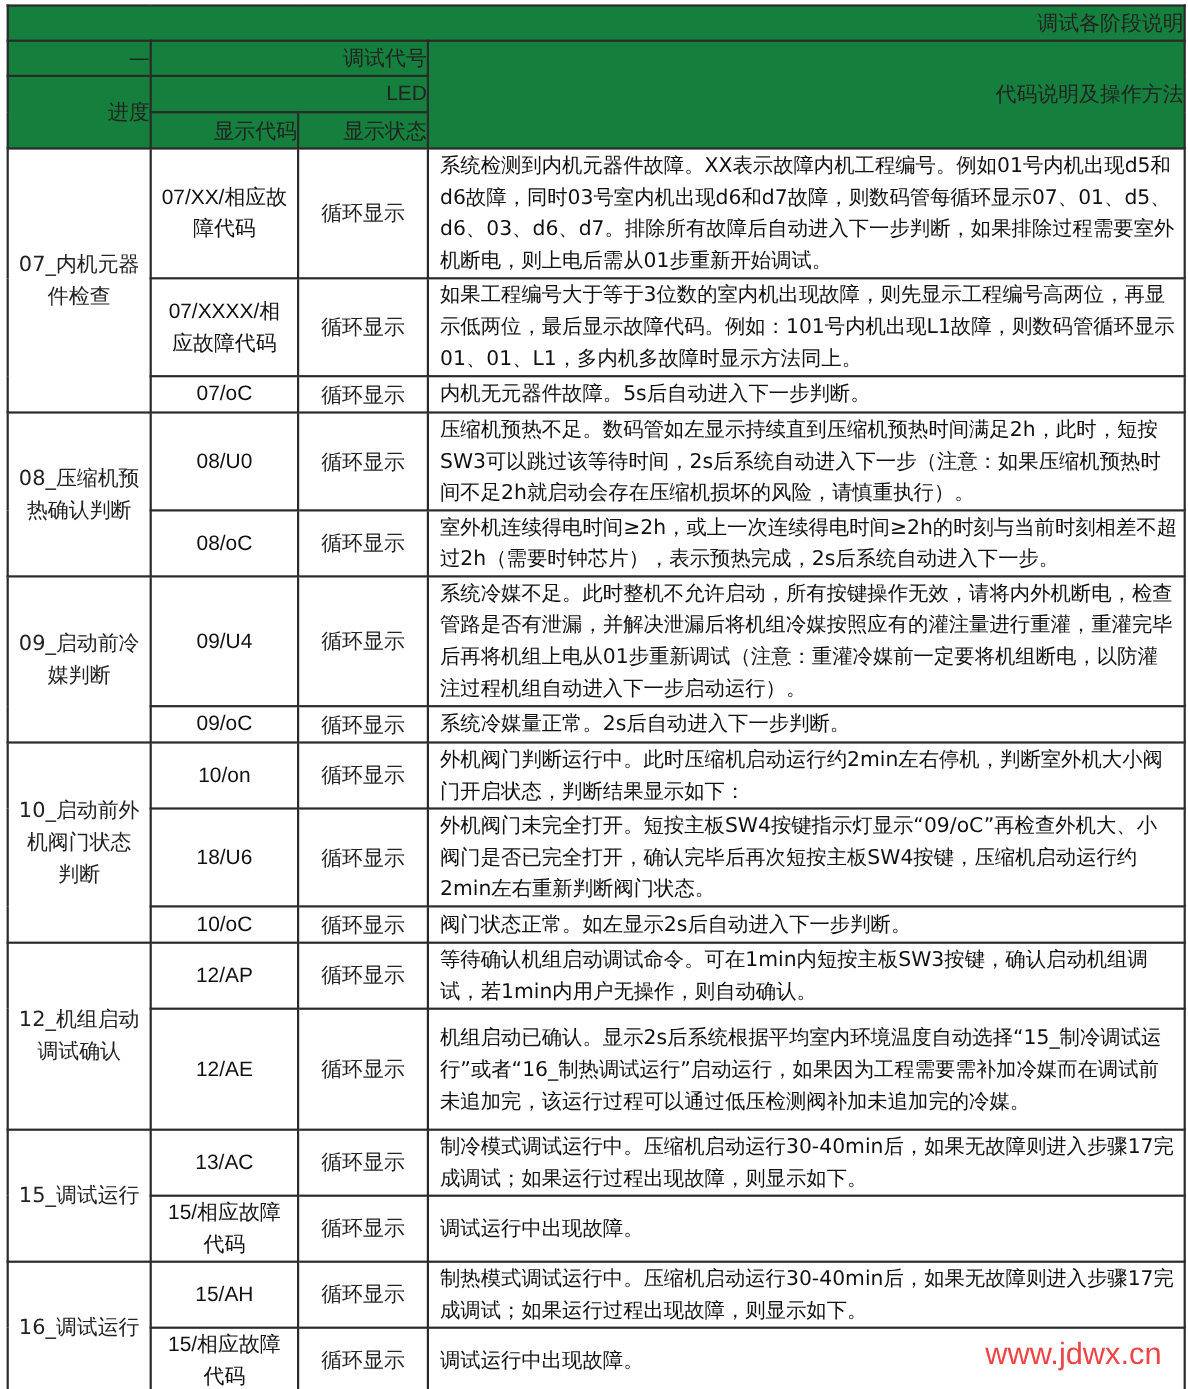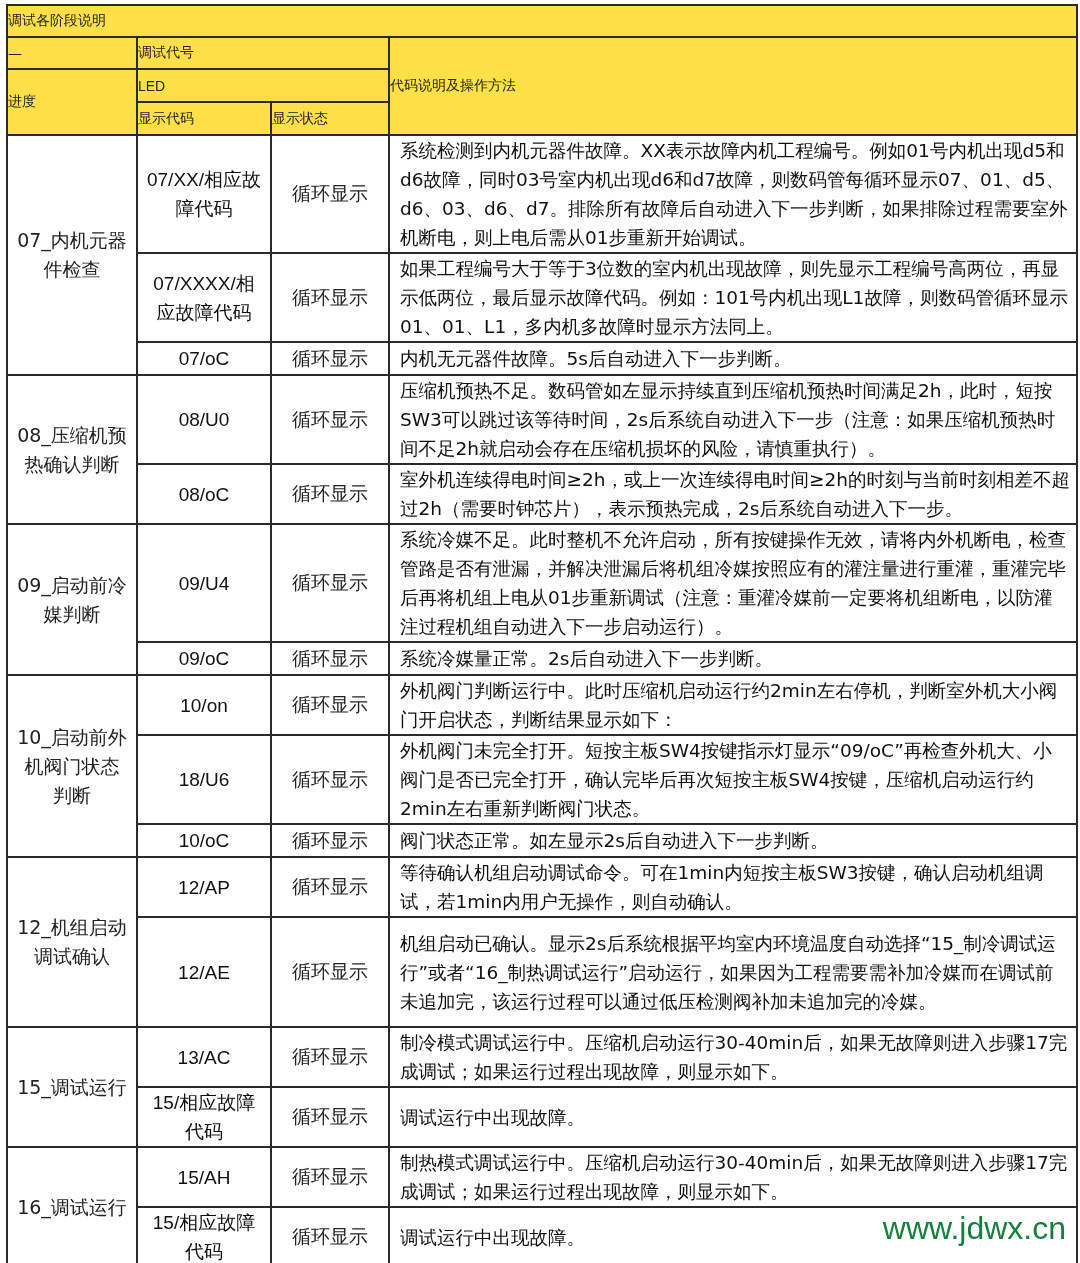--- a/index.html
+++ b/index.html
@@ -1,25 +1,25 @@
 <!DOCTYPE html>
 <html><head>
   <meta charset="utf-8">
   <style>
     html, body { margin: 0; padding: 0; background: #ffffff; }
     body { width: 1080px; height: 1263px; overflow: hidden; position: relative;
       font-family: "DejaVu Sans", "Liberation Sans", sans-serif; color: #1a1a1a; }
     table.main { position: absolute; left: 6px; top: 4px; width: 1070px; border-collapse: collapse; table-layout: fixed; }
     table.main td { border: 2px solid #2a2a2a; padding: 0; vertical-align: middle; }
-    .hdr { background: #fde047; text-align: left; font-size: 14px; color: #222; }
+    .hdr { background: #15803d; text-align: right; font-size: 19px; color: #222; }
     .stage { text-align: center; font-size: 19px; line-height: 29px; padding: 16px 8px !important; color: #222; }
     .code { text-align: center; font-size: 19px; line-height: 29px; font-family: "Liberation Sans", sans-serif; color: #111; padding: 0 6px !important; }
     .state { text-align: center; font-size: 19px; color: #222; }
     .desc { text-align: left; font-size: 18.5px; line-height: 29px; padding: 0 6px 0 10px !important; color: #111; }
-    .watermark { position: absolute; right: 14px; bottom: 16px; color: #15803d; font-family: "Liberation Sans", sans-serif; font-size: 32px; }
+    .watermark { position: absolute; right: 24px; bottom: 16px; color: #ef4444; font-family: "Liberation Sans", sans-serif; font-size: 28px; }
   </style>
 </head>
 <body>
 
 <table class="main">
   <colgroup>
     <col style="width:130px">
       <col style="width:134px">
       <col style="width:118px">
       <col style="width:688px">

